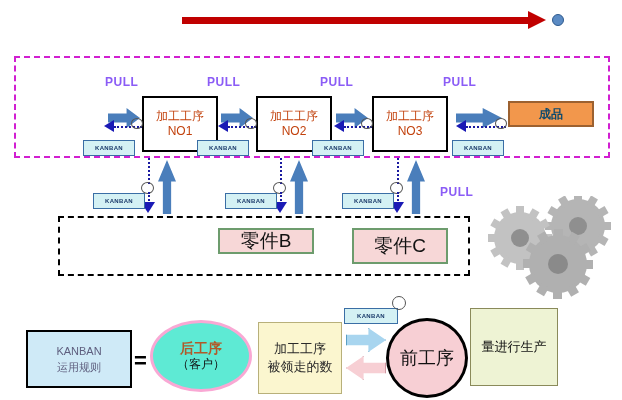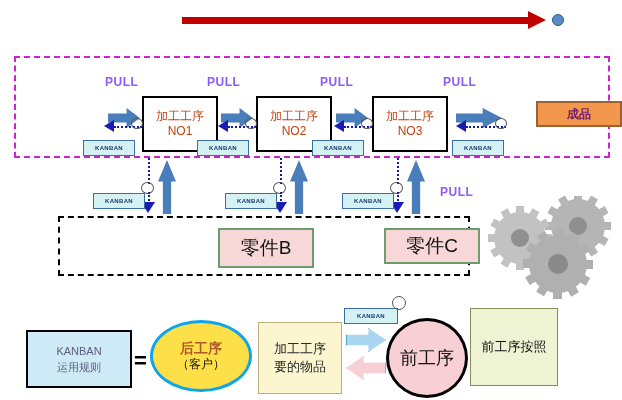--- a/index.html
+++ b/index.html
@@ -72,21 +72,21 @@
   .mat-box {
     background: #ffffff;
     border: 2px solid #777777;
     display: flex; align-items: center; justify-content: center;
     font-size: 12px; color: #111;
   }
   .fin-box {
     background: #f2974c;
     border: 2px solid #9c6130;
     display: flex; align-items: center; justify-content: center;
-    font-size: 12px; color: #701a75; font-weight: bold; margin-left: 28px;
+    font-size: 12px; color: #0c4a6e; font-weight: bold;
   }
 
   
   .blockarrow-r {
     background: #4a7ebb;
     clip-path: polygon(0% 27%, 58% 27%, 58% 0%, 100% 50%, 58% 100%, 58% 73%, 0% 73%);
   }
   .blockarrow-u {
     background: #4a7ebb;
     clip-path: polygon(27% 100%, 27% 40%, 0% 40%, 50% 0%, 100% 40%, 73% 40%, 73% 100%);
@@ -148,23 +148,23 @@
     display: flex; flex-direction: column;
     align-items: center; justify-content: center;
     font-size: 11px; color: #5e5e7e; line-height: 1.5;
   }
   .equals {
     left: 134px; top: 348px;
     font-size: 22px; font-weight: bold; color: #000;
   }
   .ellipse-white {
     left: 150px; top: 320px; width: 102px; height: 72px;
-    border: 3px solid #0ea5e9;
+    border: 3px solid #f9a8d4;
     border-radius: 50%;
-    background: #fde047;
+    background: #5eead4;
     display: flex; flex-direction: column;
     align-items: center; justify-content: center;
     line-height: 1.3;
   }
   .ellipse-white .l1 { color: #b05a2a; font-size: 14px; font-weight: bold; }
   .ellipse-white .l2 { color: #111; font-size: 12px; }
 
   .yellow-box {
     left: 258px; top: 322px; width: 84px; height: 72px;
     background: #fbf6cf;
@@ -297,24 +297,24 @@
   <div class="abs tri-down" style="left:390px; top:202px;"></div>
   <div class="abs kanban" style="left:342px; top:193px; width:52px; height:16px;">
     <span>KANBAN</span>
   </div>
   <div class="abs blockarrow-u" style="left:407px; top:160px; width:18px; height:54px;"></div>
 
   <div class="abs pull" style="left:440px; top:185px;">PULL</div>
 
   <div class="abs black-box"></div>
 
-  <div class="abs part-box" style="left:218px; top:228px; width:96px; height:40px;">
+  <div class="abs part-box" style="left:218px; top:228px; width:96px; height:26px;">
     <span>零件B</span>
   </div>
-  <div class="abs part-box" style="left:352px; top:228px; width:96px; height:36px;margin-left:32px;">
+  <div class="abs part-box" style="left:352px; top:228px; width:96px; height:36px;">
     <span>零件C</span>
   </div>
 
   <svg class="abs" style="left:486px; top:196px;" width="132" height="104" viewBox="0 0 132 104">
     <defs>
       <g id="gearteeth"></g>
     </defs>
 
     <g transform="translate(92,30)">
       <g>
@@ -383,32 +383,32 @@
 
   <div class="abs equals">=</div>
 
   <div class="abs ellipse-white">
     <span class="l1">后工序</span>
     <span class="l2">（客户）</span>
   </div>
 
   <div class="abs yellow-box">
     <span>加工工序</span>
-    <span>要的物品</span>
+    <span>被领走的数</span>
   </div>
 
   <div class="abs kanban" style="left:344px; top:308px; width:54px; height:16px;">
     <span>KANBAN</span>
   </div>
   <div class="abs kanban-hook" style="left:392px; top:296px; width:14px; height:14px;"></div>
 
   <div class="abs ba-small-r" style="left:346px; top:328px; width:40px; height:24px;"></div>
   <div class="abs ba-small-l" style="left:346px; top:356px; width:40px; height:24px;"></div>
 
   <div class="abs circle-pink">
     <span>前工序</span>
   </div>
 
   <div class="abs green-box">
-    <span>前工序按照</span>
+    <span>量进行生产</span>
   </div>
 
 </div>
 
 </body></html>

